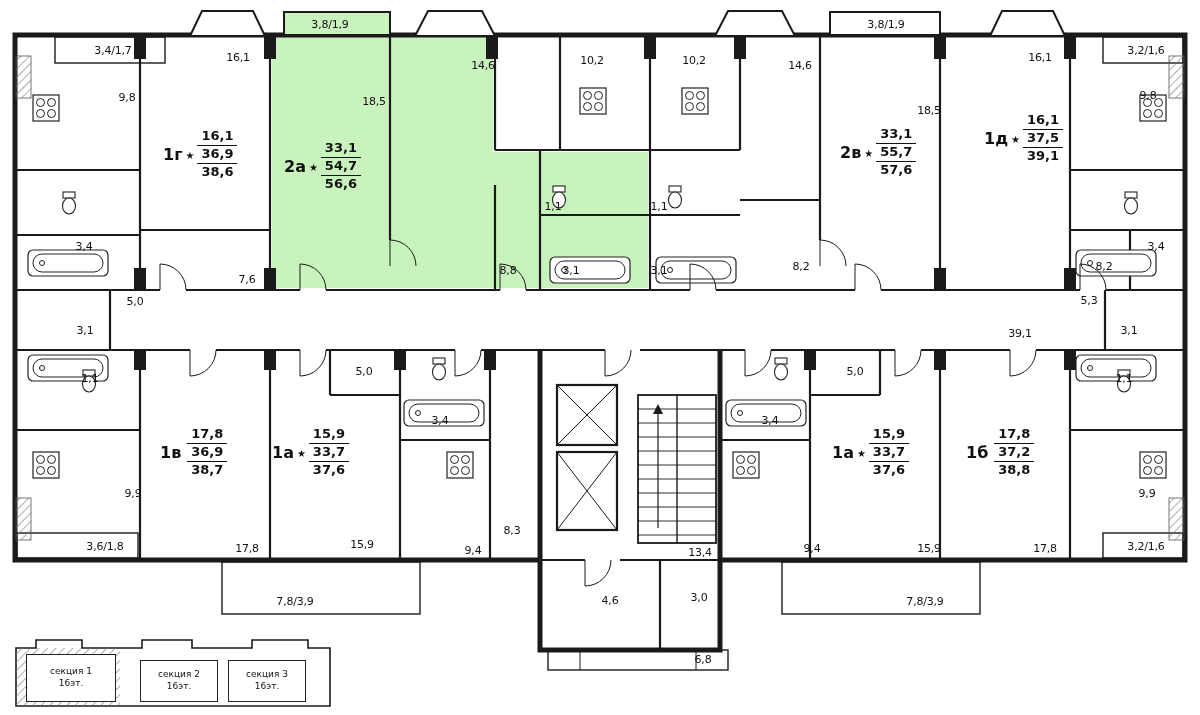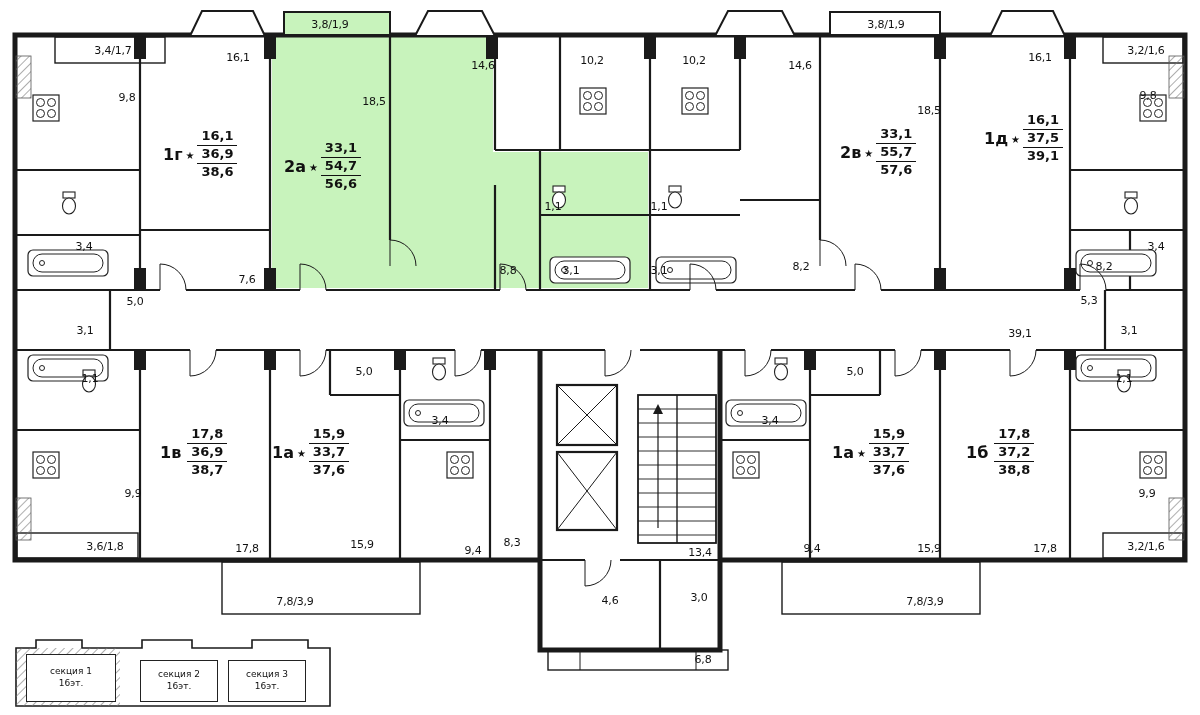--- a/index.html
+++ b/index.html
@@ -189,21 +189,21 @@
       <span class="dim" style="left: 1129px; top: 330px;">3,1</span>
       <span class="dim" style="left: 1020px; top: 333px;">39,1</span>
       <span class="dim" style="left: 90px; top: 378px;">1,1</span>
       <span class="dim" style="left: 1124px; top: 378px;">1,1</span>
       <span class="dim" style="left: 364px; top: 371px;">5,0</span>
       <span class="dim" style="left: 855px; top: 371px;">5,0</span>
       <span class="dim" style="left: 440px; top: 420px;">3,4</span>
       <span class="dim" style="left: 770px; top: 420px;">3,4</span>
       <span class="dim" style="left: 133px; top: 493px;">9,9</span>
       <span class="dim" style="left: 1147px; top: 493px;">9,9</span>
-      <span class="dim" style="left: 512px; top: 530px; margin-top: 12px;">8,3</span>
+      <span class="dim" style="left: 512px; top: 530px;">8,3</span>
       <span class="dim" style="left: 700px; top: 552px;">13,4</span>
       <span class="dim" style="left: 105px; top: 546px;">3,6/1,8</span>
       <span class="dim" style="left: 247px; top: 548px;">17,8</span>
       <span class="dim" style="left: 362px; top: 544px;">15,9</span>
       <span class="dim" style="left: 473px; top: 550px;">9,4</span>
       <span class="dim" style="left: 812px; top: 548px;">9,4</span>
       <span class="dim" style="left: 929px; top: 548px;">15,9</span>
       <span class="dim" style="left: 1045px; top: 548px;">17,8</span>
       <span class="dim" style="left: 1146px; top: 546px;">3,2/1,6</span>
       <span class="dim" style="left: 295px; top: 601px;">7,8/3,9</span>

